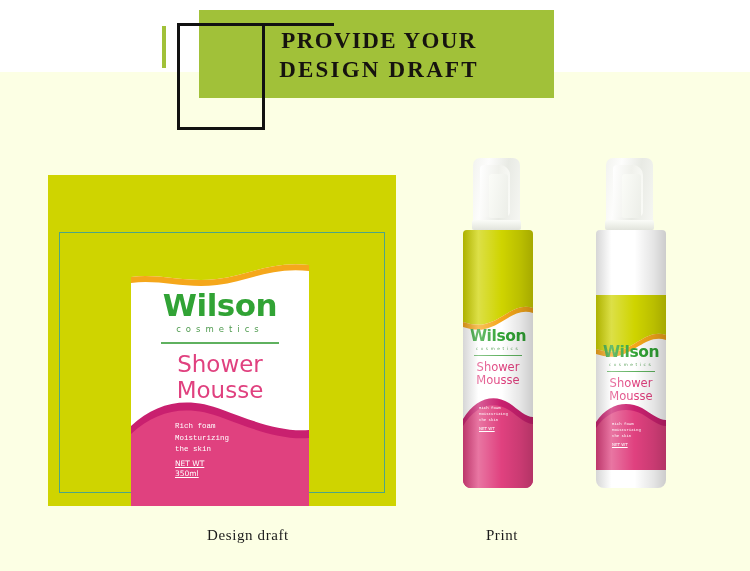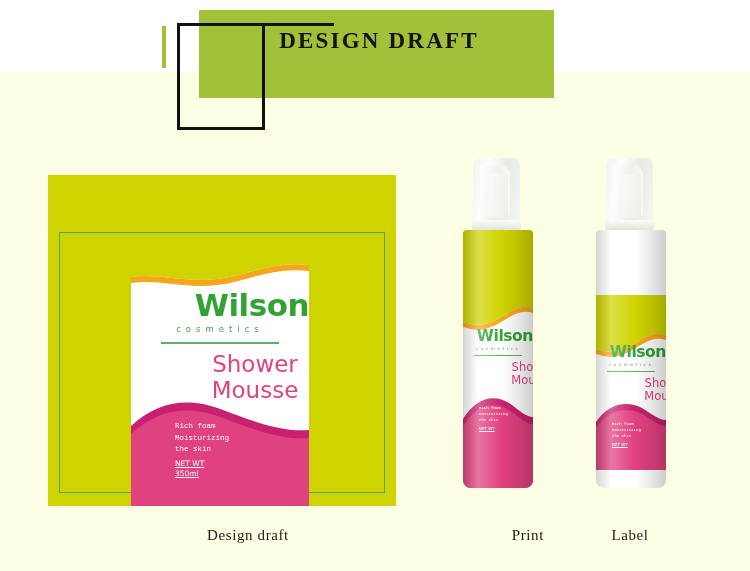--- a/index.html
+++ b/index.html
@@ -55,35 +55,34 @@
     box-sizing:border-box;
   }
 
   
   .art{position:absolute;overflow:hidden;}
   .art .white{position:absolute;left:0;top:0;width:100%;height:100%;background:#ffffff;}
   .art .topwave{position:absolute;left:0;top:0;width:100%;}
   .art .botwave{position:absolute;left:0;bottom:0;width:100%;}
 
   .brand{
-    position:absolute;left:0;width:100%;text-align:right;
+    position:absolute;left:0;width:100%;text-align:center;
     font-family:"DejaVu Sans", sans-serif;
     font-weight:bold;color:#31a335;
   }
   .brand-sub{
     position:absolute;left:0;width:100%;text-align:center;
     font-family:"DejaVu Sans", sans-serif;
     color:#4f9b4f;
   }
   .brand-rule{position:absolute;background:#5fb15f;}
   .prod{
     position:absolute;left:0;width:100%;text-align:center;
     font-family:"DejaVu Sans", sans-serif;
     color:#e0417f;
-    padding-left:35px;
   }
   .desc{
     position:absolute;
     font-family:Liberation Mono, monospace;
     color:#ffffff;
   }
   .netwt{
     position:absolute;
     font-family:"DejaVu Sans", sans-serif;
     color:#ffffff;
@@ -160,36 +159,37 @@
   #label-art .desc{left:16px;top:126px;font-size:4px;line-height:6px;}
   #label-art .netwt{left:16px;top:147px;font-size:4px;line-height:5.5px;}
 
   
   .caption{
     position:absolute;text-align:center;
     font-family:"Liberation Serif", serif;
     font-size:15px;color:#1b1b1b;letter-spacing:0.6px;
   }
   #cap-draft{left:148px;top:527px;width:200px;}
-  #cap-print{left:424px;top:527px;width:120px;text-align:right;}
+  #cap-print{left:442px;top:527px;width:120px;}
   #cap-label{left:570px;top:527px;width:120px;}
 </style>
 </head>
 <body>
 
 <div id="stage">
 
   <div class="bg-top"></div>
   <div class="bg-bottom"></div>
 
   <div class="hdr-green"></div>
   <div class="hdr-outline"></div>
   <div class="hdr-rule"></div>
   <div class="hdr-bar"></div>
   <div class="hdr-title">
+    <div class="l1">PROVIDE YOUR</div>
     <div class="l2">DESIGN DRAFT</div>
   </div>
 
   <div class="draft-panel"></div>
   <div class="draft-inner-border"></div>
 
   <div class="art" id="draft-art">
     <div class="white"></div>
     <svg class="topwave" viewBox="0 0 178 34" preserveAspectRatio="none" style="height:34px">
       <path d="M0,0 L178,0 L178,10 C140,6 118,20 86,24 C54,28 28,18 0,22 Z" fill="#cfd400"></path>
@@ -288,15 +288,14 @@
           <span>NET WT</span>
         </div>
       </div>
 
       <div class="shade"></div>
     </div>
   </div>
 
   <div class="caption" id="cap-draft">Design draft</div>
   <div class="caption" id="cap-print">Print</div>
-  <div class="caption" id="cap-label">Label</div>
 
 </div>
 
 </body></html>

